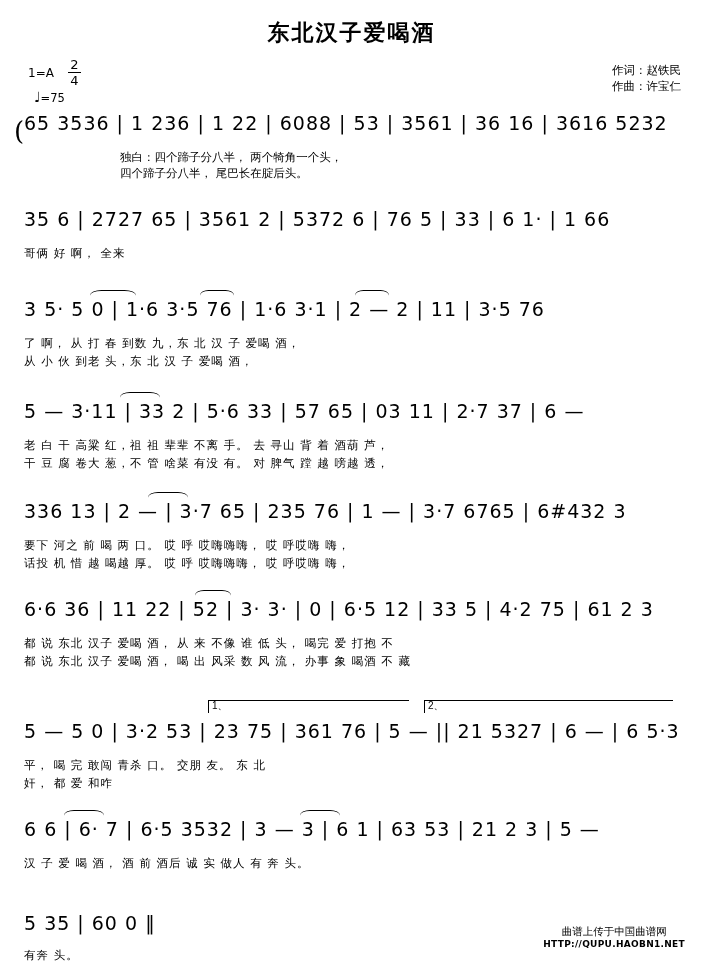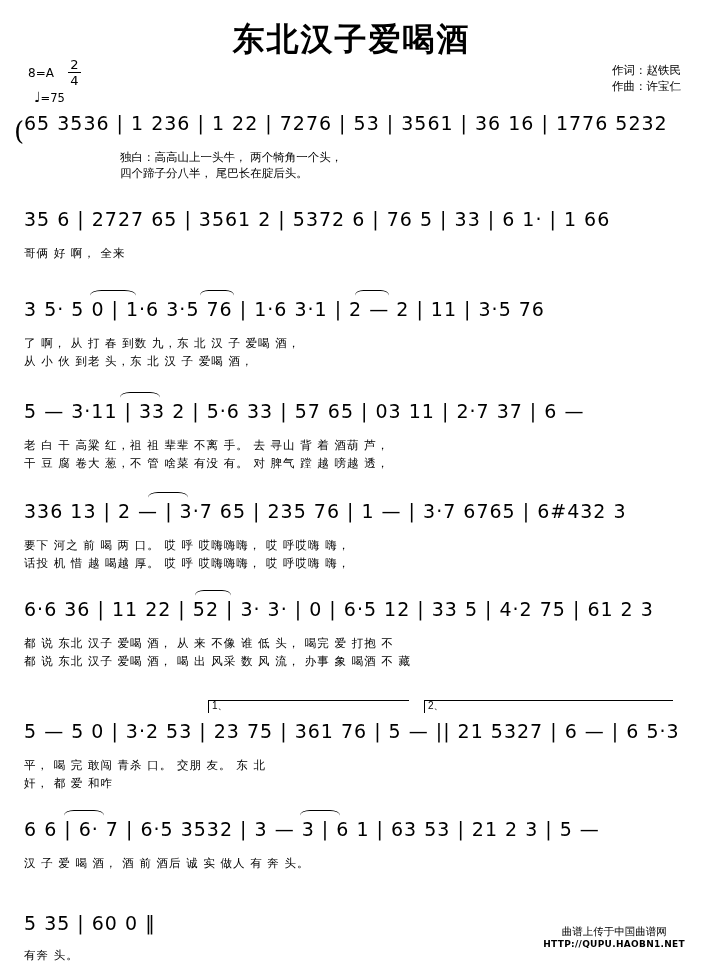--- a/index.html
+++ b/index.html
@@ -9,21 +9,21 @@
     color:#000;
     position:relative;
     overflow:hidden;
   }
   .sheet{position:relative;width:703px;height:967px;}
 
   
   .title{
     position:absolute;left:0;top:18px;width:703px;
     text-align:center;
-    font-size:32px;font-weight:bold;
+    font-size:22px;font-weight:bold;
     letter-spacing:2px;
     font-family:"DejaVu Sans", sans-serif;
   }
   .credits{
     position:absolute;right:22px;top:62px;
     font-size:11.5px;line-height:16px;text-align:right;
     font-family:"DejaVu Sans", sans-serif;
   }
   .keysig{
     position:absolute;left:28px;top:66px;
@@ -86,33 +86,33 @@
 <div class="sheet">
 
   <div class="title">东北汉子爱喝酒</div>
 
   <div class="credits">
     <div>作词：赵铁民</div>
     <div>作曲：许宝仁</div>
   </div>
 
   <div class="keysig">
-    <span class="k">8=A</span>
+    <span class="k">1=A</span>
     <span class="meter">
       <span class="num">2</span>
       <span class="bar"></span>
       <span class="num">4</span>
     </span>
     <span class="tempo"><span class="note">♩</span><span>=75</span></span>
   </div>
 
   <div class="system" style="top:112px">
     <div class="brace" style="top:6px">(</div>
-    <div class="notes" style="letter-spacing:1px">65 3536 | 1 236 | 1 22 | 7276 | 53 | 3561 | 36 16 | 1776    5232</div>
-    <div class="lyr" style="top:38px;left:120px">独白：高高山上一头牛，                           两个犄角一个头，</div>
+    <div class="notes" style="letter-spacing:1px">65 3536 | 1 236 | 1 22 | 6088 | 53 | 3561 | 36 16 | 3616    5232</div>
+    <div class="lyr" style="top:38px;left:120px">独白：四个蹄子分八半，                           两个犄角一个头，</div>
     <div class="lyr" style="top:54px;left:120px">          四个蹄子分八半，                           尾巴长在腚后头。</div>
   </div>
 
   <div class="system" style="top:208px">
     <div class="notes" style="letter-spacing:1px">35 6 | 2727 65 | 3561 2 | 5372 6 | 76 5 | 33 | 6 1· | 1  66</div>
     <div class="lyr" style="top:38px;left:24px;letter-spacing:1px">                                                                      哥俩      好    啊，            全来</div>
   </div>
 
   <div class="system" style="top:298px">
     <div class="slur" style="left:90px;top:-8px;width:46px;"></div>

